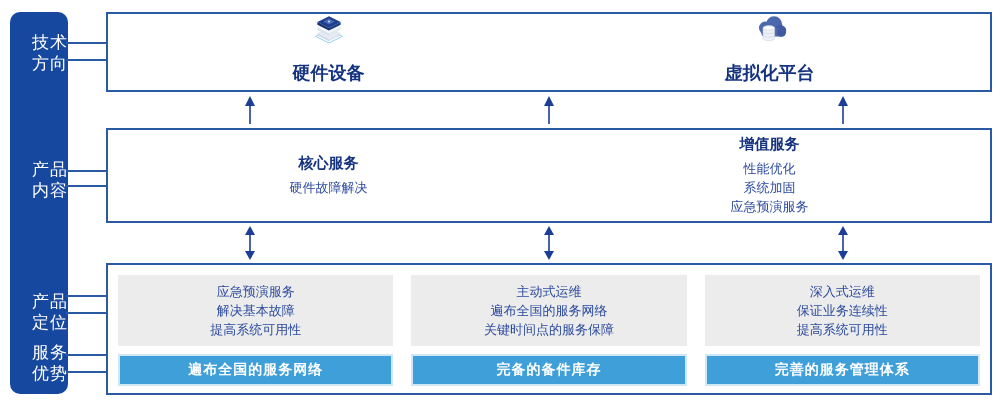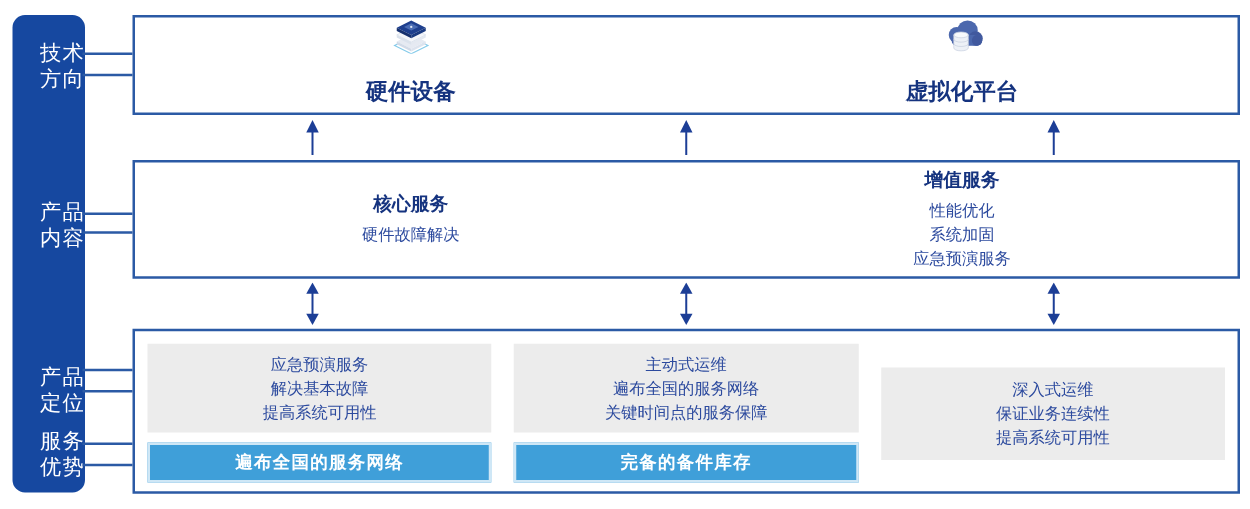--- a/index.html
+++ b/index.html
@@ -170,16 +170,17 @@
         <div class="pos-line">关键时间点的服务保障</div>
       </div>
       <div class="banner">完备的备件库存</div>
     </div>
     <div class="col">
       <div class="panel">
         <div class="pos-line">深入式运维</div>
         <div class="pos-line">保证业务连续性</div>
         <div class="pos-line">提高系统可用性</div>
       </div>
+      <div class="banner">完善的服务管理体系</div>
     </div>
   </div>
 
 </div>
 
 </body></html>

